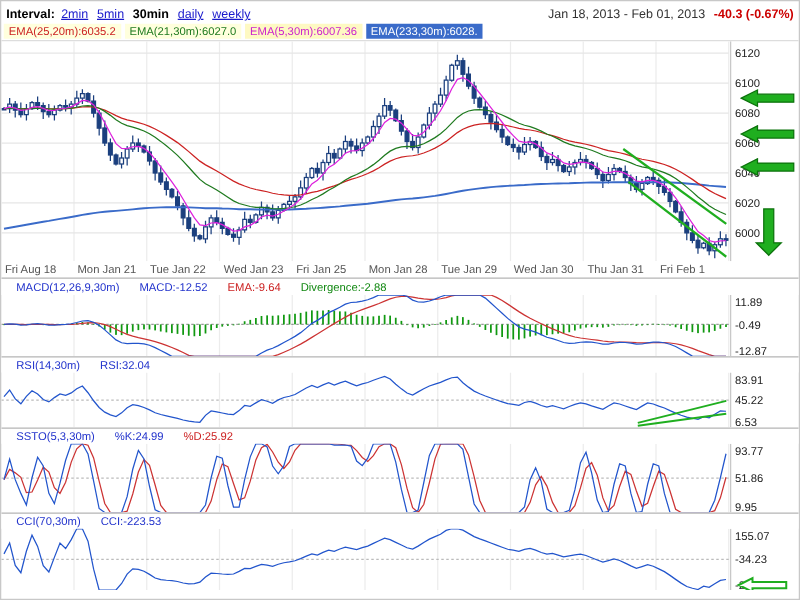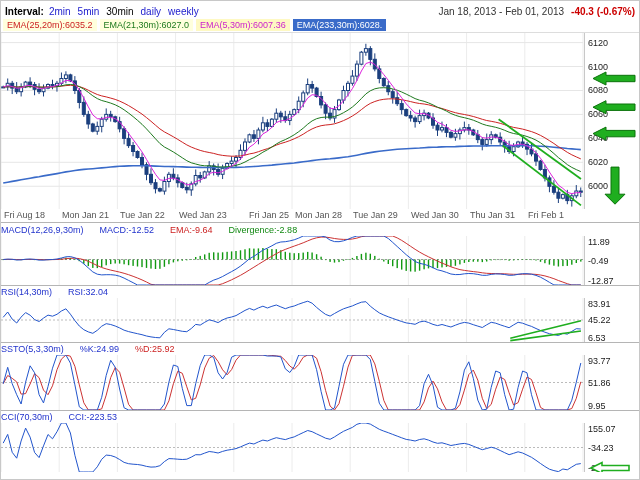--- a/index.html
+++ b/index.html
@@ -1,28 +1,28 @@
 <!DOCTYPE html>
 <html><head>
 <meta charset="utf-8">
 <style>
   html,body{margin:0;padding:0}
   body{font-family:"Liberation Sans",sans-serif;background:#fff}
   .chart{position:relative;width:640px;height:480px;background:#fff;overflow:hidden;border:1px solid #c8c8c8;box-sizing:border-box}
   .toolbar{position:absolute;left:0;top:0;width:100%;height:16px;display:flex;align-items:flex-end;font-size:10px;padding:0 4px;box-sizing:border-box}
   .tb-label{font-weight:bold;margin-right:5px}
-  .ivl{color:#1a1acc;margin-right:7px;cursor:pointer}
-  .ivl.selected{color:#000;font-weight:normal;text-decoration:none}
+  .ivl{color:#1a1acc;text-decoration:underline;margin-right:7px;cursor:pointer}
+  .ivl.selected{color:#000;font-weight:bold;text-decoration:none}
   .spacer{flex:1}
   .dates{color:#333;margin-right:7px}
   .change{font-weight:bold}
   .ema-row{position:absolute;left:0;top:16px;width:100%;height:16px;display:flex;align-items:center;font-size:9px;padding:0 2px;box-sizing:border-box;border-bottom:1px solid #ddd}
   .ema-chip{padding:1px 4px;margin-right:3px;white-space:nowrap}
   .panel{position:absolute;left:0}
-  .phead{position:absolute;left:0;width:100%;font-size:9px;display:flex;align-items:center;padding-left:0;box-sizing:border-box;border-top:1px solid #b5b5b5;background:#fff}
+  .phead{position:absolute;left:0;width:100%;font-size:9px;display:flex;align-items:center;padding-left:12px;box-sizing:border-box;border-top:1px solid #b5b5b5;background:#fff}
   .phead span{margin-right:16px;white-space:nowrap}
   .xlabels{position:absolute;left:0;top:208px;width:100%;height:13px}
   .xlabels span{position:absolute;top:1px;font-size:9px;color:#555;white-space:nowrap}
   svg{display:block}
   svg text{font-family:"Liberation Sans",sans-serif}
 </style>
 </head>
 <body>
 
 <div class="chart">
@@ -340,21 +340,21 @@
         <polygon points="592.0,100.6 605.0,94.1 605.0,97.4 634.0,97.4 634.0,103.8 605.0,103.8 605.0,107.1" fill="#1fae1f" stroke="#0b720b" stroke-width="1"></polygon>
         <polygon points="610.0,134.1 618.0,134.1 618.0,161.2 624.0,161.2 614.0,171.2 604.0,161.2 610.0,161.2" fill="#1fae1f" stroke="#0b720b" stroke-width="1"></polygon>
       </svg>
   </div>
 
   <div class="xlabels" id="xlabels">
       <span style="left: 3px;">Fri Aug 18</span>
       <span style="left: 61px;">Mon Jan 21</span>
       <span style="left: 119px;">Tue Jan 22</span>
       <span style="left: 178px;">Wed Jan 23</span>
-      <span style="left: 236px; margin-left: 12px;">Fri Jan 25</span>
+      <span style="left: 236px;">Fri Jan 25</span>
       <span style="left: 294px;">Mon Jan 28</span>
       <span style="left: 352px;">Tue Jan 29</span>
       <span style="left: 410px;">Wed Jan 30</span>
       <span style="left: 469px; text-align: right;">Thu Jan 31</span>
       <span style="left: 527px;">Fri Feb 1</span>
     </div>
 
   <div class="phead" style="top:221px;height:14px">
     <span style="color: rgb(34, 51, 204);">MACD(12,26,9,30m)</span>
     <span style="color: rgb(34, 51, 204);">MACD:-12.52</span>

